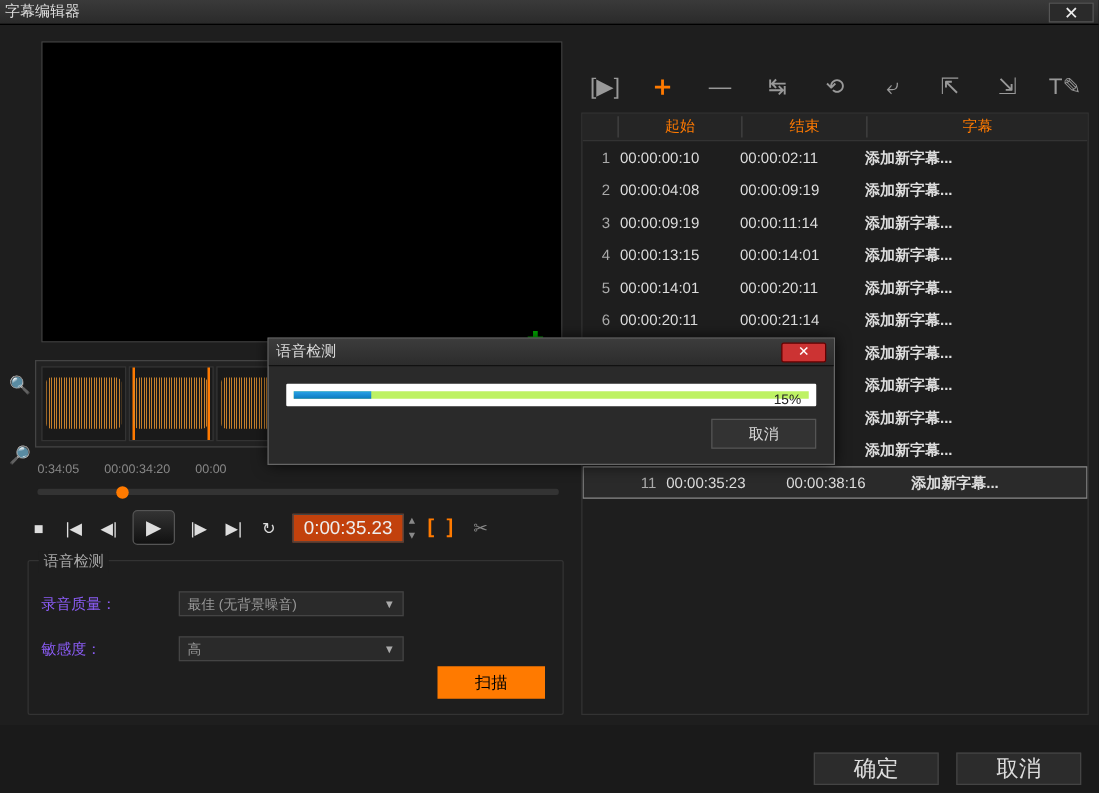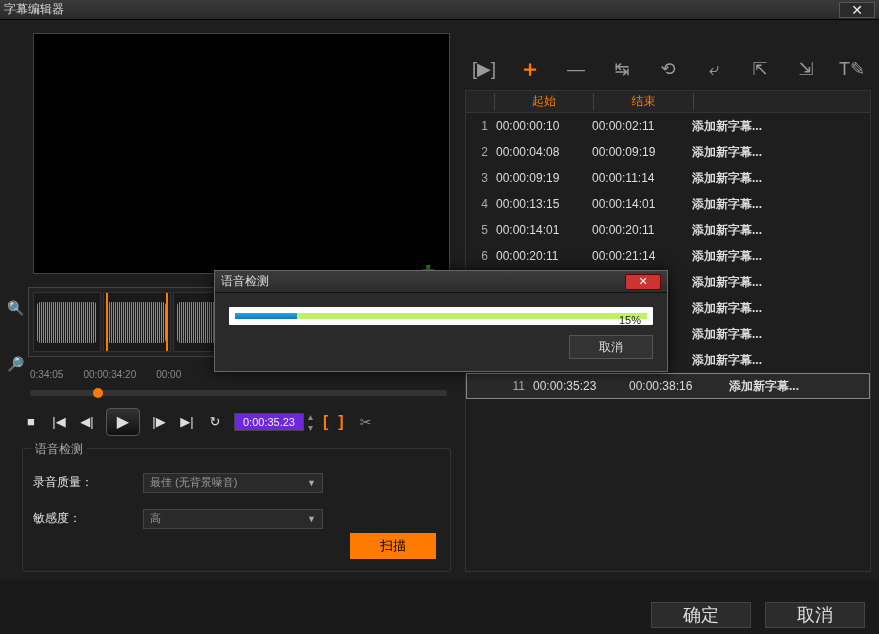--- a/index.html
+++ b/index.html
@@ -27,29 +27,29 @@
   .wave-seg::after{ content:""; position:absolute; inset:15% 5% 15% 5%; background: repeating-linear-gradient(90deg,#d98b2e 0 1px,transparent 1px 2px); opacity:0.9; border-radius:4px;}
   .marker { position:absolute; top:0; bottom:0; width:2px; background:#ff7a00; }
   .wave-times { display:flex; color:#888; font-size:10px; margin-top:12px; gap:20px; padding-left:2px;}
 
   .slider-bar { height: 6px; background: #333; margin: 10px 8px 6px 22px; position: relative; border-radius:2px;}
   .slider-thumb { width:10px; height:10px; background:#ff7a00; border-radius:50%; position:absolute; top:-2px; left:15%; }
 
   .transport { display:flex; align-items:center; gap:10px; padding: 6px 0 6px 14px; }
   .t-btn { width:18px; height:18px; color:#ddd; display:flex; align-items:center; justify-content:center; cursor:pointer; font-size:13px;}
   .t-btn.big { width:34px; height:28px; background: linear-gradient(#333,#111); border:1px solid #555; border-radius:4px; font-size:16px;}
-  .timecode-box { background:#6d28d9; border:1px solid #444; padding:2px 8px; color:#eee; font-size:11px; cursor:pointer;}
+  .timecode-box { background:#c2410c; border:1px solid #444; padding:2px 8px; color:#eee; font-size:15px; cursor:pointer;}
   .spinner { color:#888; font-size:10px; margin-left:-6px;}
   .bracket { color:#ff7a00; font-size:16px; font-weight:bold; cursor:pointer;}
   .scissors { color:#888; font-size:14px; margin-left:6px; cursor:pointer;}
 
   .detect-panel { border:1px solid #333; border-radius:2px; margin:6px 4px 0 14px; padding:8px 10px 12px 10px; height:130px; position:relative;}
   .detect-panel legend { color:#aaa; font-size:12px; position:absolute; top:-8px; left:8px; background:#1e1e1e; padding:0 4px;}
   .form-row { display:flex; align-items:center; margin-top:16px; }
-  .form-label { width:110px; color:#e5e5e5; }
+  .form-label { width:110px; color:#8b5cf6; }
   .select { flex:1; max-width:180px; background:#2a2a2a; border:1px solid #444; color:#999; padding:2px 6px; display:flex; justify-content:space-between; align-items:center; font-size:11px; height:20px; cursor:text;}
   .select .caret { color:#aaa; font-size:9px;}
   .scan-btn { background:#ff7a00; color:#000; border:none; width:86px; height:26px; position:absolute; right:14px; bottom:12px; font-size:13px; cursor:pointer;}
 
   
   .right { flex:1; display:flex; flex-direction:column; padding-top:24px;}
   .toolbar { display:flex; gap:24px; padding:6px 8px 10px 8px; align-items:center; }
   .tb-ic { width:22px; height:22px; color:#999; font-size:18px; display:flex; align-items:center; justify-content:center; cursor:pointer;}
   .tb-ic.active { color:#ff7a00; font-weight:bold; font-size:22px;}
 
@@ -210,20 +210,21 @@
       <div class="tb-ic">
           <span>T✎</span>
         </div>
     </div>
 
     <div class="sub-table">
       <div class="sub-head">
         <div class="h h-idx"></div>
         <div class="h h-start">起始</div>
         <div class="h h-end">结束</div>
+        <div class="h h-txt">字幕</div>
       </div>
       <div id="rows">
           <div class="sub-row">
             <span class="c-idx">1</span>
             <span class="c-start">00:00:00:10</span>
             <span class="c-end">00:00:02:11</span>
             <span class="c-txt">添加新字幕...</span>
           </div>
           <div class="sub-row">
             <span class="c-idx">2</span>

